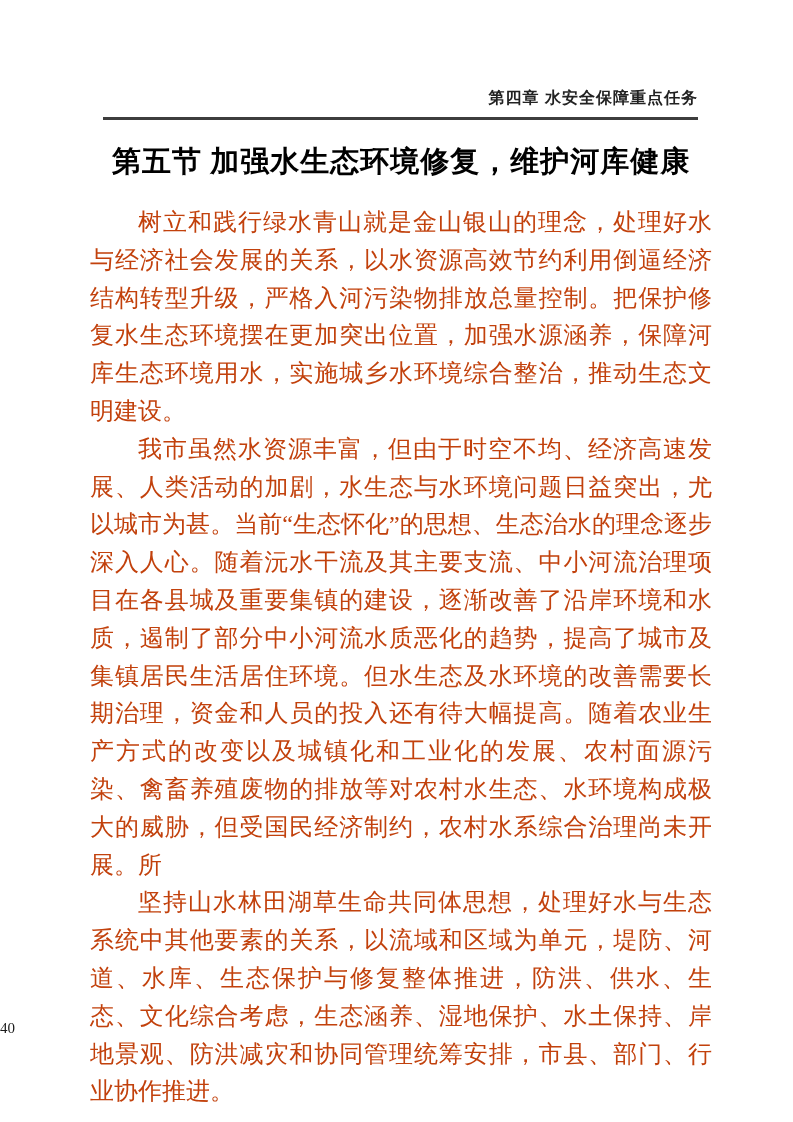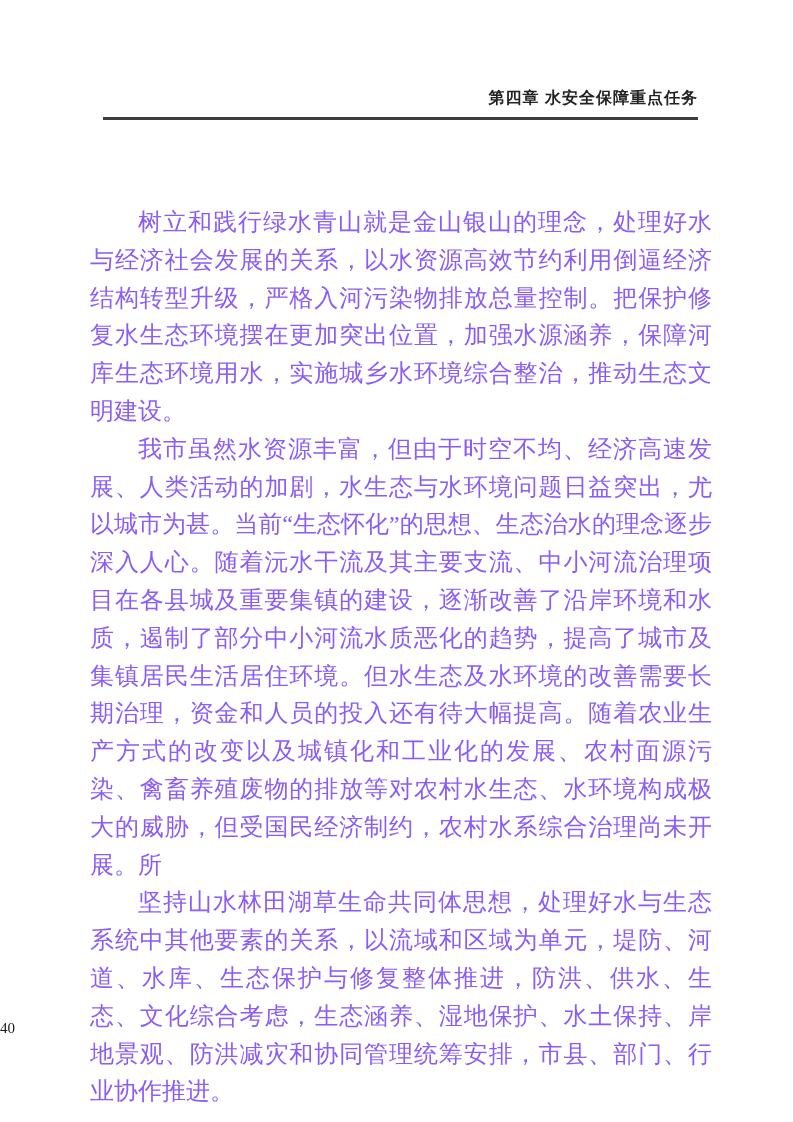--- a/index.html
+++ b/index.html
@@ -49,21 +49,21 @@
     letter-spacing: 1px;
     color: #000000;
   }
   .body-text {
     position: absolute;
     top: 204px;
     left: 90px;
     width: 622px;
     font-size: 24px;
     line-height: 37.8px;
-    color: #8b5cf6;
+    color: #c2410c;
   }
   .body-text p {
     margin: 0;
     text-indent: 2em;
     text-align: justify;
     text-justify: inter-ideograph;
   }
   .page-number {
     position: absolute;
     top: 1020px;
@@ -78,20 +78,21 @@
 <body>
 
 <div class="page">
 
   <div class="running-header">
     <span>第四章 水安全保障重点任务</span>
   </div>
 
   <div class="header-rule"></div>
 
+  <h1 class="section-title">第五节 加强水生态环境修复，维护河库健康</h1>
 
   <div class="body-text">
     <p>树立和践行绿水青山就是金山银山的理念，处理好水与经济社会发展的关系，以水资源高效节约利用倒逼经济结构转型升级，严格入河污染物排放总量控制。把保护修复水生态环境摆在更加突出位置，加强水源涵养，保障河库生态环境用水，实施城乡水环境综合整治，推动生态文明建设。</p>
     <p>我市虽然水资源丰富，但由于时空不均、经济高速发展、人类活动的加剧，水生态与水环境问题日益突出，尤以城市为甚。当前“生态怀化”的思想、生态治水的理念逐步深入人心。随着沅水干流及其主要支流、中小河流治理项目在各县城及重要集镇的建设，逐渐改善了沿岸环境和水质，遏制了部分中小河流水质恶化的趋势，提高了城市及集镇居民生活居住环境。但水生态及水环境的改善需要长期治理，资金和人员的投入还有待大幅提高。随着农业生产方式的改变以及城镇化和工业化的发展、农村面源污染、禽畜养殖废物的排放等对农村水生态、水环境构成极大的威胁，但受国民经济制约，农村水系综合治理尚未开展。所</p>
     <p>坚持山水林田湖草生命共同体思想，处理好水与生态系统中其他要素的关系，以流域和区域为单元，堤防、河道、水库、生态保护与修复整体推进，防洪、供水、生态、文化综合考虑，生态涵养、湿地保护、水土保持、岸地景观、防洪减灾和协同管理统筹安排，市县、部门、行业协作推进。</p>
   </div>
 
   <div class="page-number">40</div>
 
 </div>

